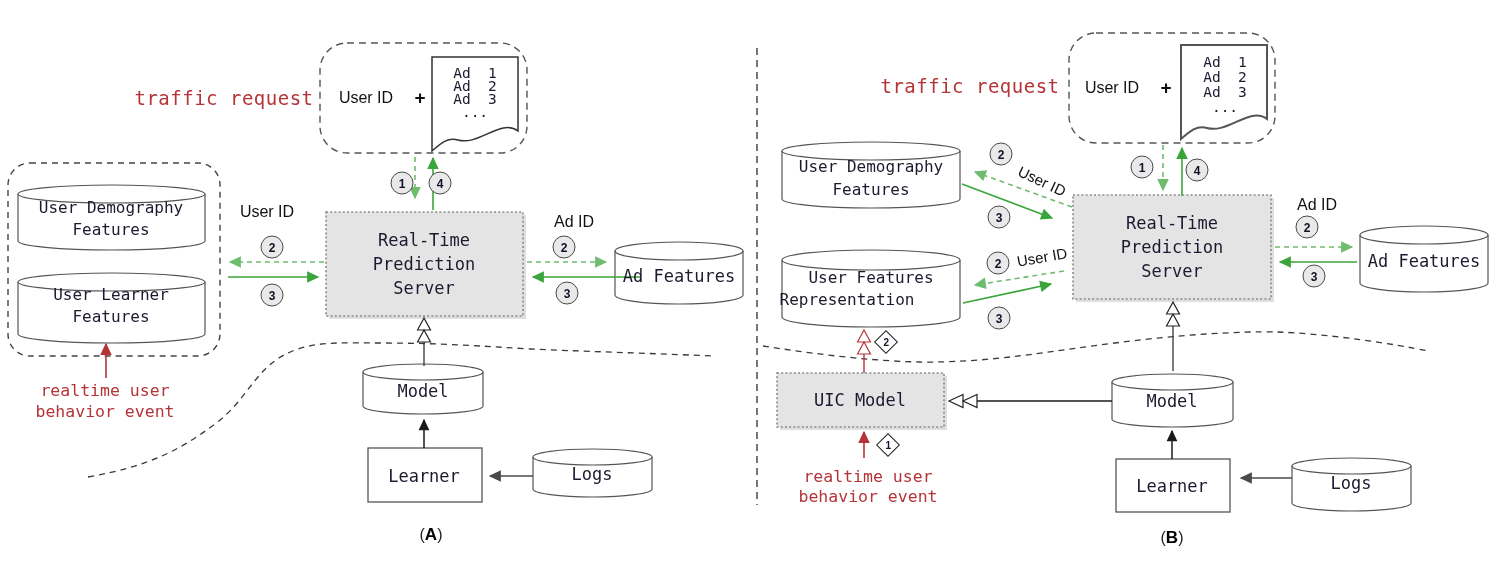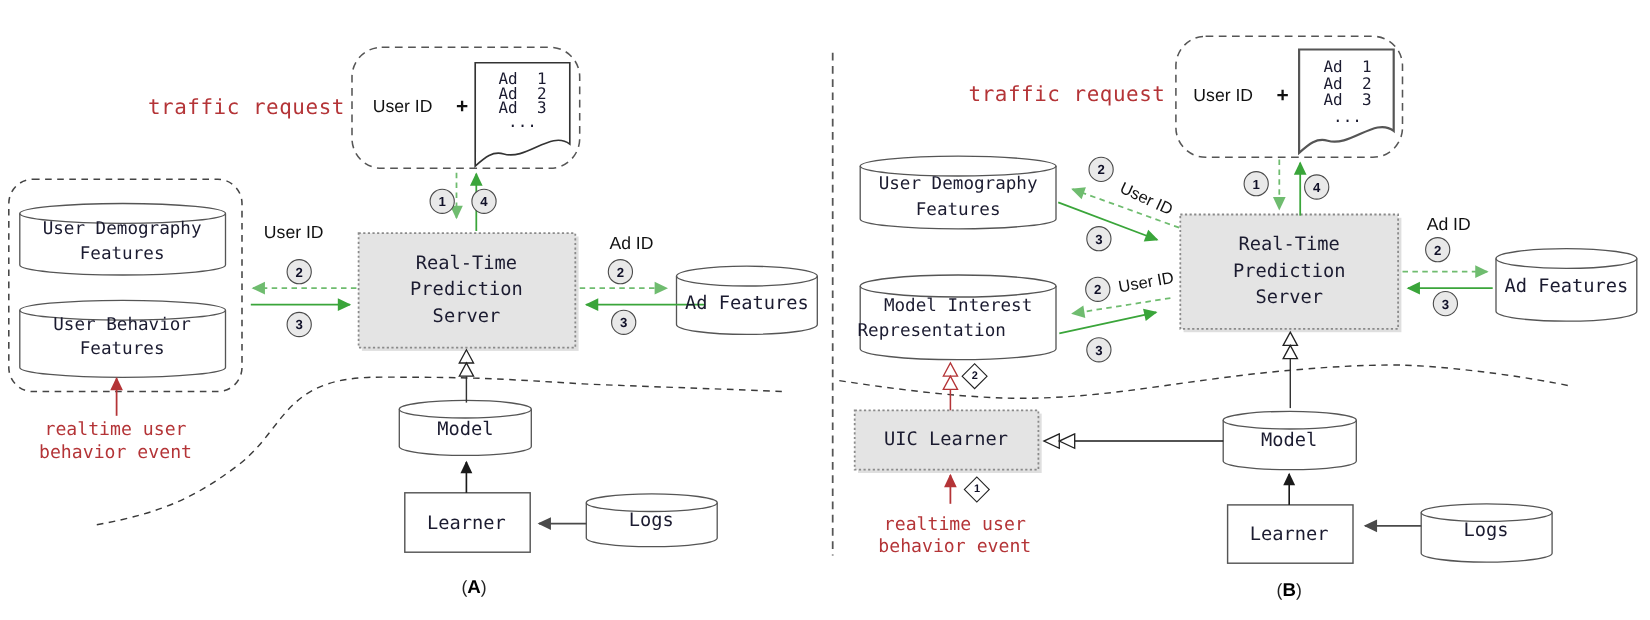--- a/index.html
+++ b/index.html
@@ -166,21 +166,21 @@
   <div class="lbl red req" style="left:224px;top:98px">traffic request</div>
   <div class="lbl sans mono16" style="left:366px;top:98px">User ID</div>
   <div class="lbl sans plus" style="left:420px;top:97px">+</div>
   <div class="lbl mono15" style="left:475px;top:73px">Ad  1</div>
   <div class="lbl mono15" style="left:475px;top:86px">Ad  2</div>
   <div class="lbl mono15" style="left:475px;top:99px">Ad  3</div>
   <div class="lbl mono15" style="left:475px;top:112px">...</div>
 
   <div class="lbl mono16" style="left:111px;top:208px">User Demography</div>
   <div class="lbl mono16" style="left:111px;top:230px">Features</div>
-  <div class="lbl mono16" style="left:111px;top:295px">User Behavior</div>
+  <div class="lbl mono16" style="left:111px;top:295px">User Learner</div>
   <div class="lbl mono16" style="left:111px;top:317px">Features</div>
 
   <div class="lbl sans mono16" style="left:267px;top:212px">User ID</div>
   <div class="lbl sans mono16" style="left:574px;top:222px">Ad ID</div>
 
   <div class="lbl mono17" style="left:424px;top:240px">Real-Time</div>
   <div class="lbl mono17" style="left:424px;top:264px">Prediction</div>
   <div class="lbl mono17" style="left:424px;top:288px">Server</div>
 
   <div class="lbl mono17" style="left:679px;top:276px">Ad Features</div>
@@ -203,32 +203,32 @@
   <div class="lbl red req" style="left:970px;top:86px">traffic request</div>
   <div class="lbl sans mono16" style="left:1112px;top:88px">User ID</div>
   <div class="lbl sans plus" style="left:1166px;top:87px">+</div>
   <div class="lbl mono15" style="left:1225px;top:62px">Ad  1</div>
   <div class="lbl mono15" style="left:1225px;top:77px">Ad  2</div>
   <div class="lbl mono15" style="left:1225px;top:92px">Ad  3</div>
   <div class="lbl mono15" style="left:1225px;top:107px">...</div>
 
   <div class="lbl mono16" style="left:871px;top:167px">User Demography</div>
   <div class="lbl mono16" style="left:871px;top:190px">Features</div>
-  <div class="lbl mono16" style="left:871px;top:278px">Model Interest</div>
+  <div class="lbl mono16" style="left:871px;top:278px">User Features</div>
   <div class="lbl mono16" style="left:847px;top:300px">Representation</div>
 
   <div class="lbl sans rot25" style="left:1042px;top:181px">User ID</div>
   <div class="lbl sans rotm10" style="left:1042px;top:257px">User ID</div>
   <div class="lbl sans mono16" style="left:1317px;top:205px">Ad ID</div>
 
   <div class="lbl mono17" style="left:1172px;top:223px">Real-Time</div>
   <div class="lbl mono17" style="left:1172px;top:247px">Prediction</div>
   <div class="lbl mono17" style="left:1172px;top:271px">Server</div>
 
-  <div class="lbl mono17" style="left:860px;top:400px">UIC Learner</div>
+  <div class="lbl mono17" style="left:860px;top:400px">UIC Model</div>
   <div class="lbl mono17" style="left:1424px;top:261px">Ad Features</div>
   <div class="lbl mono17" style="left:1172px;top:401px">Model</div>
   <div class="lbl mono17" style="left:1172px;top:486px">Learner</div>
   <div class="lbl mono17" style="left:1351px;top:483px">Logs</div>
 
   <div class="lbl red" style="left:868px;top:477px;font-size:16.5px">realtime user</div>
   <div class="lbl red" style="left:868px;top:497px;font-size:16.5px">behavior event</div>
 
   <div class="lbl cap" style="left:1172px;top:537px"><span>(</span><b>B</b><span>)</span></div>
 

